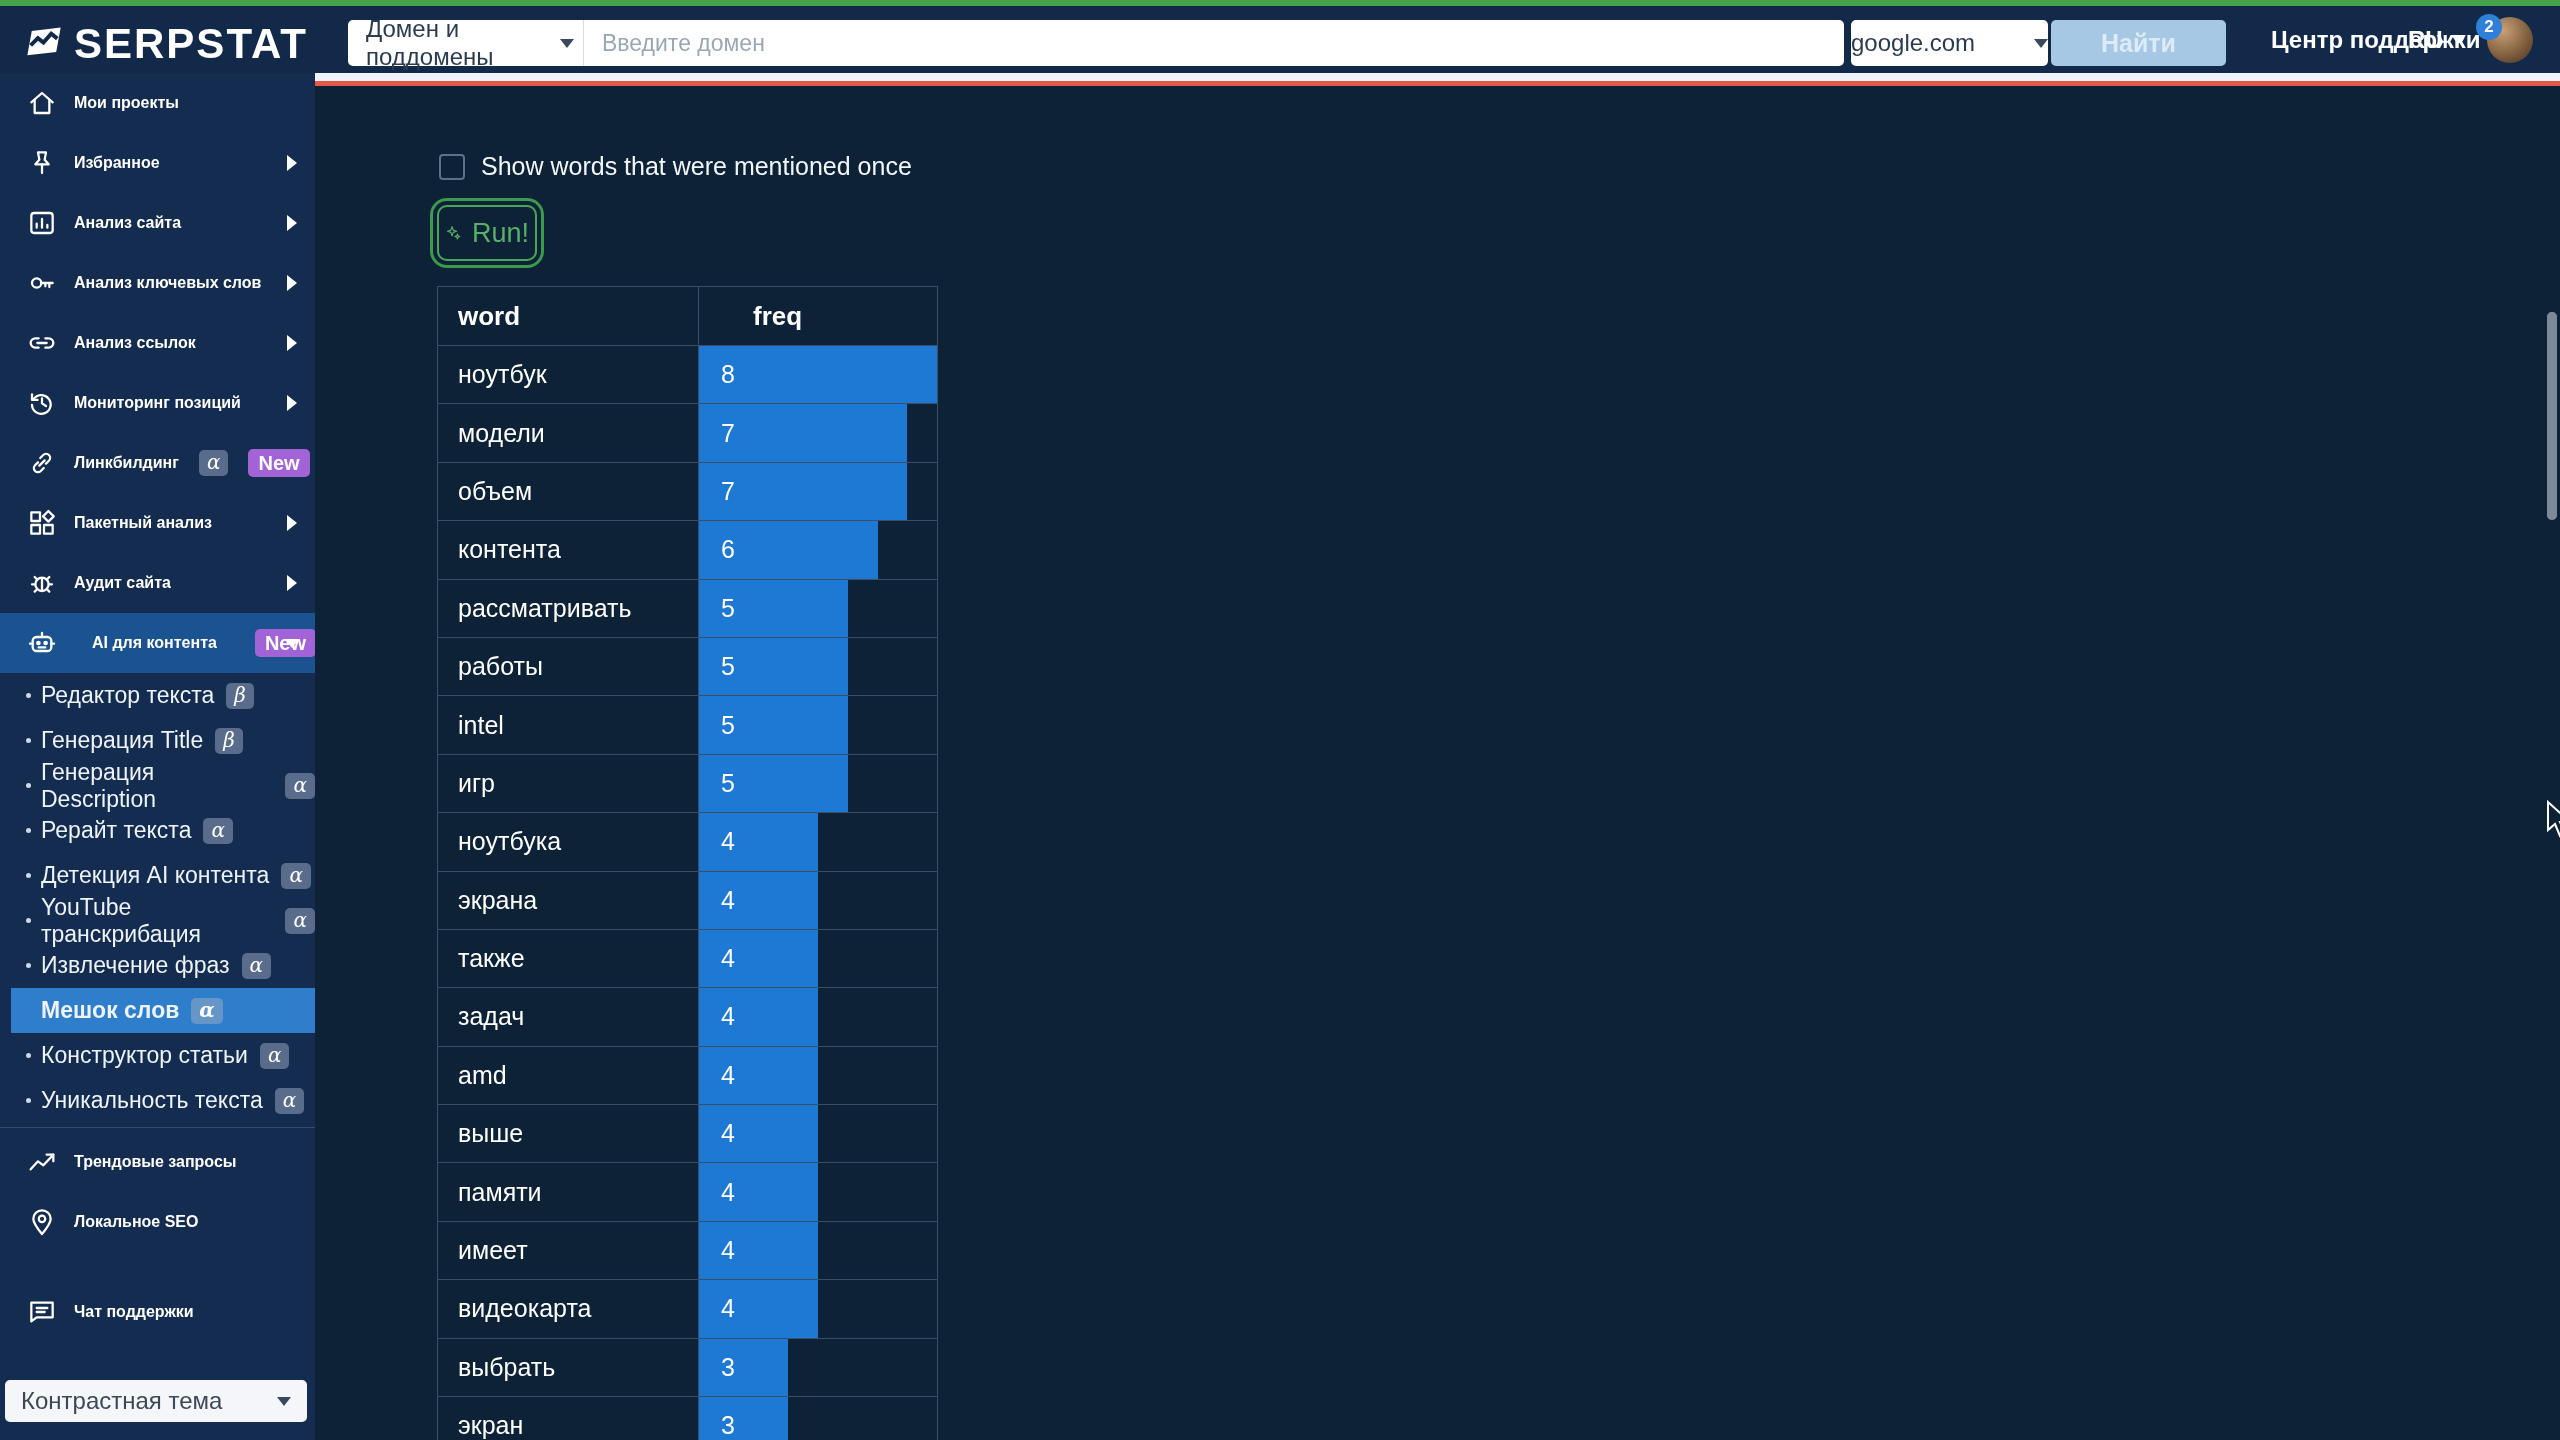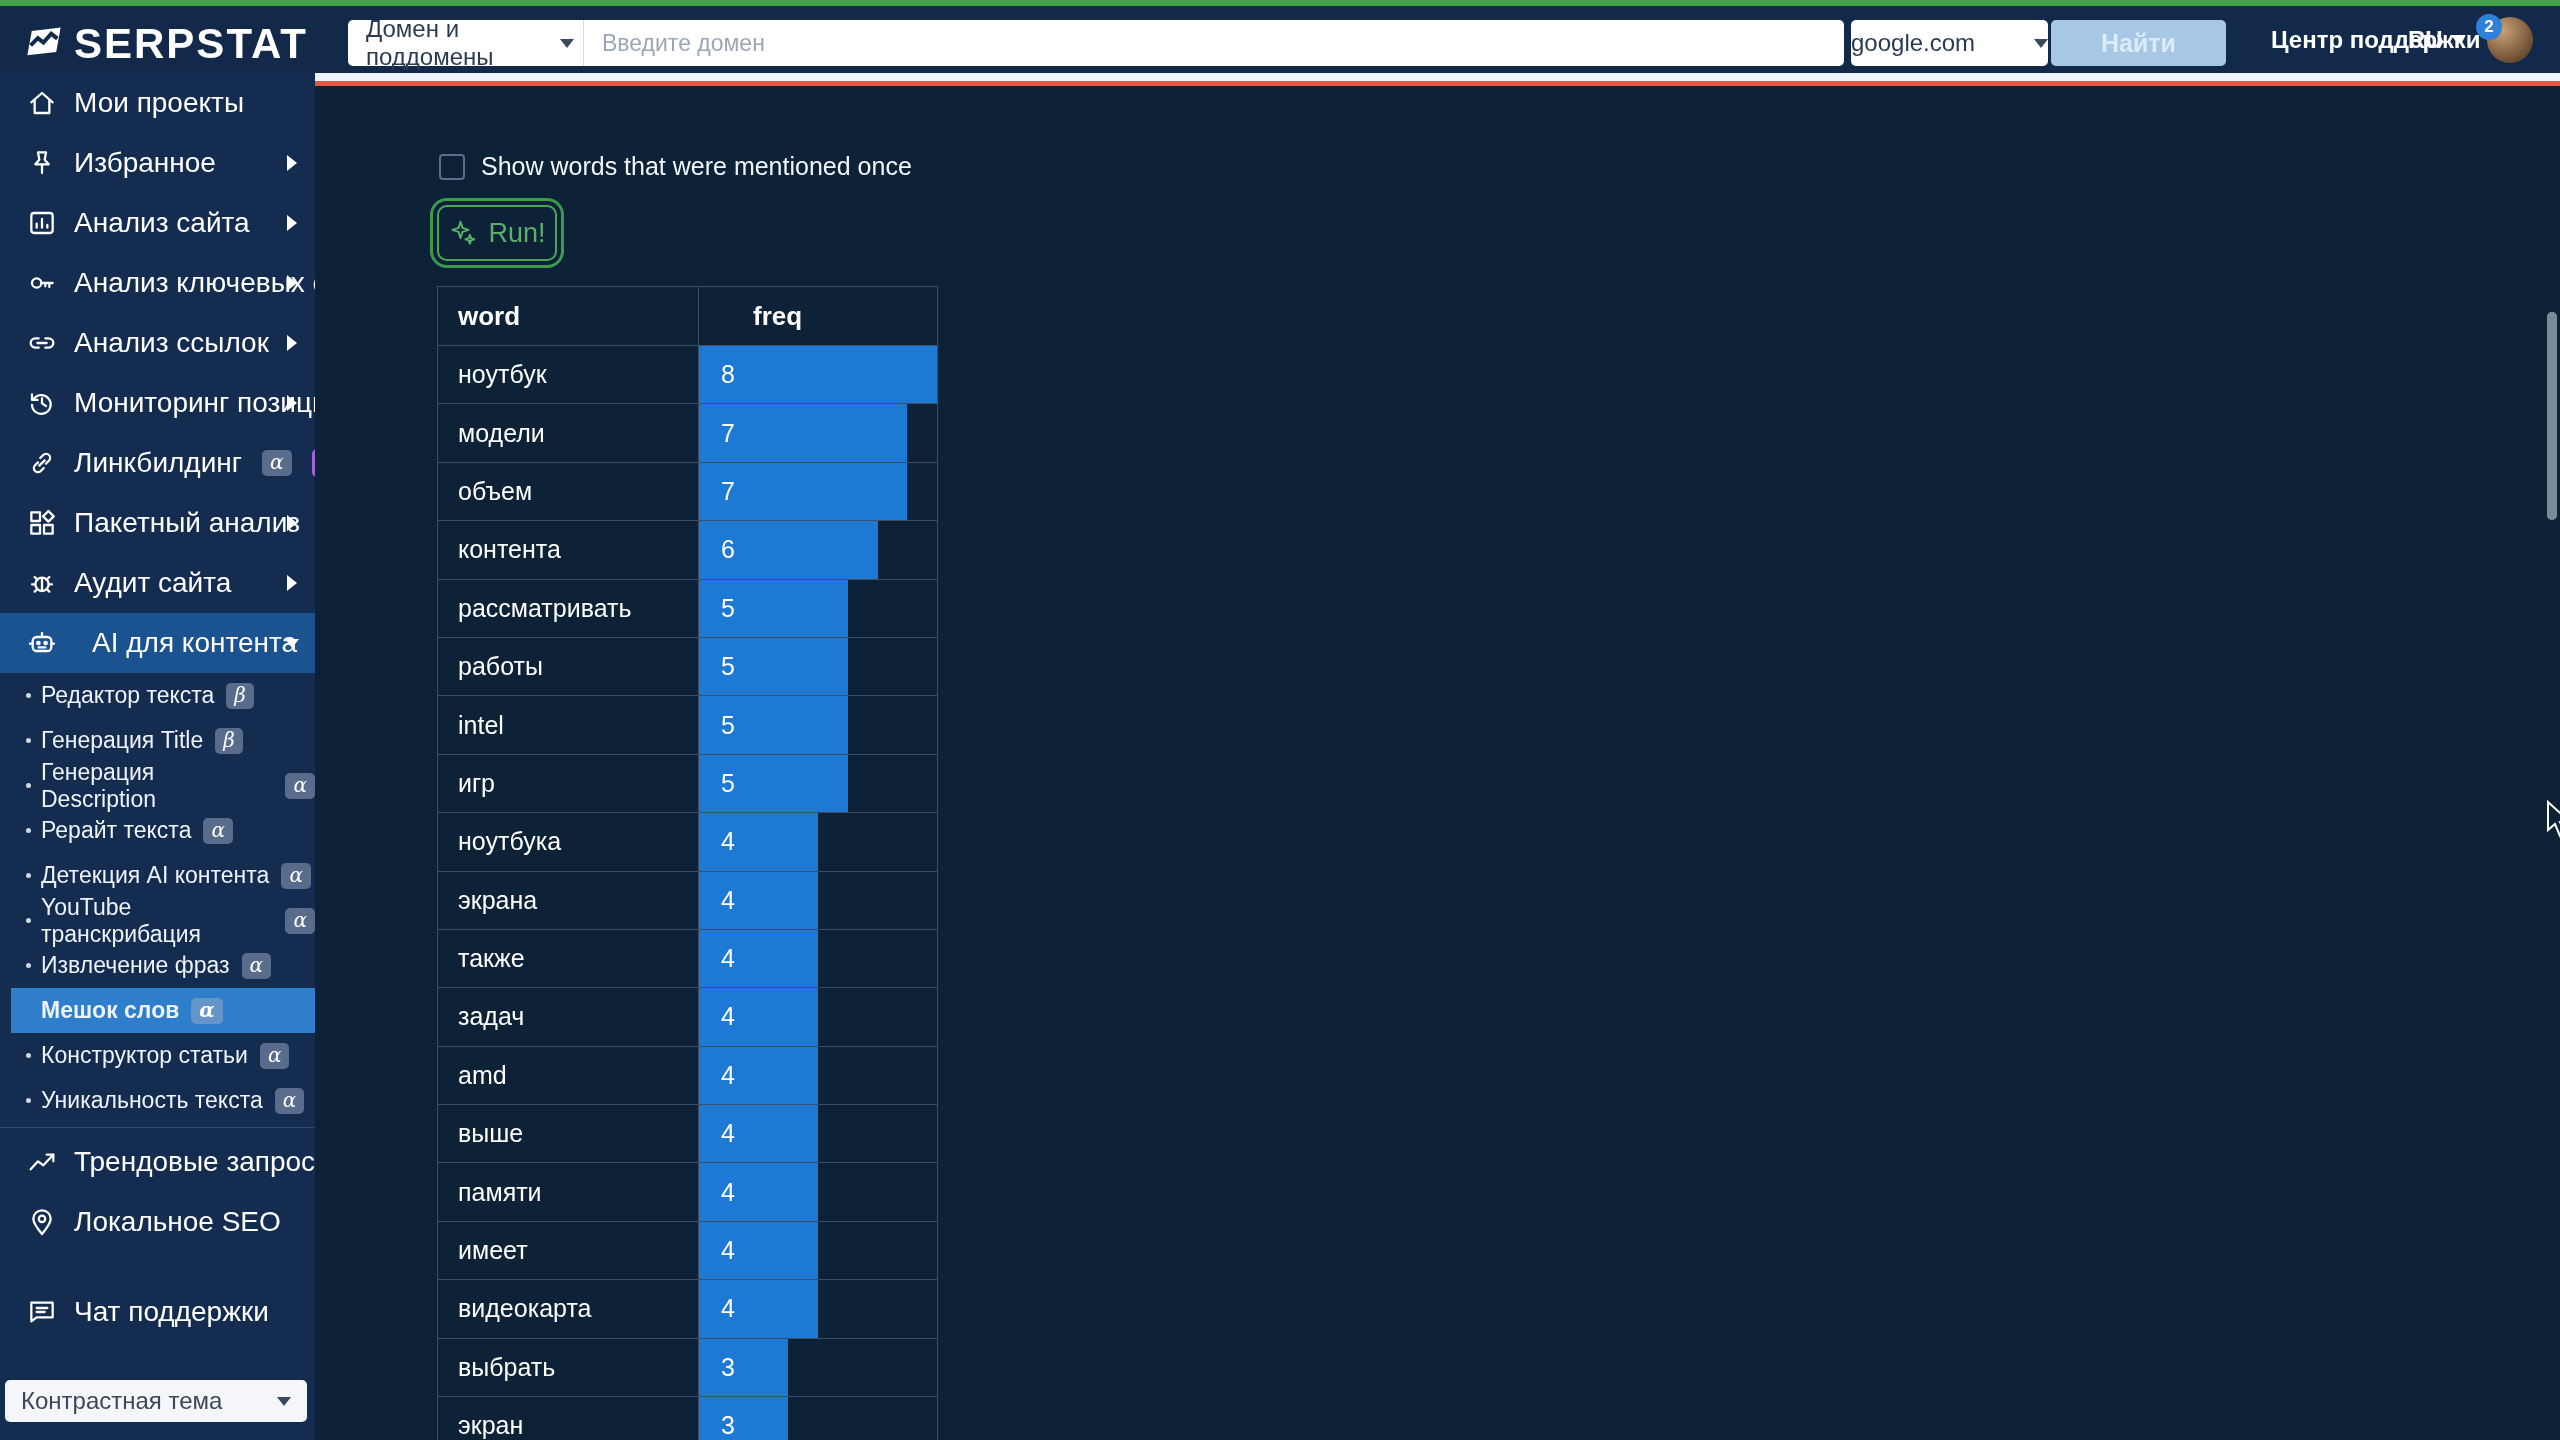--- a/index.html
+++ b/index.html
@@ -22,39 +22,39 @@
   
   .caret-d{width:0;height:0;border-left:7px solid transparent;border-right:7px solid transparent;border-top:9px solid #fff;}
   .caret-d.dark{border-top-color:#3a4a5e;}
   .arr-r{width:0;height:0;border-top:8px solid transparent;border-bottom:8px solid transparent;border-left:10px solid #fff;}
   
   .sidebar{position:absolute;left:0;top:73px;width:315px;height:1367px;background:#142c50;}
   .side-item{position:relative;height:60px;display:flex;align-items:center;padding-left:26px;gap:16px;color:#fff;cursor:pointer;}
   .side-item.active{background:#1b5391;gap:34px;}
   .sicon{width:32px;height:32px;flex:0 0 32px;display:flex;align-items:center;justify-content:center;}
   .sicon svg{width:32px;height:32px;stroke:#fff;fill:none;stroke-width:1.7;stroke-linecap:round;stroke-linejoin:round;}
-  .slabel{font-size:28px;font-weight:400;white-space:nowrap;}
+  .slabel{font-size:16px;font-weight:700;white-space:nowrap;}
   .side-item .arr-r{position:absolute;right:18px;}
   .side-item .caret-d{position:absolute;right:16px;}
   .badge{margin-left:4px;padding:2px 8px 4px;border-radius:5px;background:rgba(158,172,198,.5);color:#fff;font-size:20px;font-family:"DejaVu Serif",serif;font-style:italic;line-height:1;}
   .badge.new{background:#a263d6;font-family:"Liberation Sans",sans-serif;font-style:normal;font-weight:bold;font-size:20px;padding:4px 10px;}
   .sub-item{position:relative;height:45px;display:flex;align-items:center;padding-left:30px;color:#eef3fa;font-size:23px;cursor:pointer;margin-left:11px;}
   .sub-item .dot{position:absolute;left:15px;width:5px;height:5px;border-radius:50%;background:#cfd9e6;}
   .sub-item.selected{background:#2e7ecb;font-weight:bold;}
   .sub-item .badge{margin-left:12px;}
   .side-divider{height:1px;background:rgba(255,255,255,.14);margin:4px 0;}
   .theme-select{position:absolute;left:5px;top:1307px;width:302px;height:42px;background:#f4f6f9;border-radius:5px;display:flex;align-items:center;justify-content:space-between;padding:0 16px;box-sizing:border-box;color:#3c4858;font-size:24px;cursor:pointer;}
   
   .main{position:absolute;left:315px;top:73px;right:0;bottom:0;background:#0d2236;}
   .line-white{position:absolute;left:0;top:0;right:0;height:8px;background:#edf2fb;}
   .line-red{position:absolute;left:0;top:8px;right:0;height:5px;background:#e05a45;}
   .chk-row{position:absolute;left:124px;top:79px;display:flex;align-items:center;gap:16px;}
   .chk{width:22px;height:22px;border:2px solid #5d7089;border-radius:4px;background:transparent;cursor:pointer;}
   .chk-label{color:#f2f6fa;font-size:25px;}
-  .run-btn{position:absolute;left:122px;top:132px;width:120px;height:56px;display:flex;align-items:center;justify-content:center;gap:10px;color:#57b066;font-size:27px;background:transparent;border:2px solid #4aa559;border-radius:10px;box-shadow:0 0 0 4px #0d2236,0 0 0 7px #3c9a4e;cursor:pointer;}
+  .run-btn{position:absolute;left:122px;top:132px;width:100px;height:56px;display:flex;align-items:center;justify-content:center;gap:10px;color:#57b066;font-size:27px;background:transparent;border:2px solid #4aa559;border-radius:10px;box-shadow:0 0 0 4px #0d2236,0 0 0 7px #3c9a4e;cursor:pointer;}
   .run-btn svg{width:30px;height:30px;stroke:#57b066;fill:none;stroke-width:1.6;stroke-linejoin:round;}
   .wtable{position:absolute;left:122px;top:213px;width:501px;border:1px solid rgba(156,186,214,.3);box-sizing:border-box;}
   .t-head{display:flex;height:58px;font-weight:bold;color:#fff;font-size:26px;gap:32px;}
   .t-row{display:flex;height:57.4px;border-top:1px solid rgba(156,186,214,.3);color:#fff;font-size:25px;}
   .t-word{width:261px;flex:0 0 261px;display:flex;align-items:center;padding-left:20px;box-sizing:border-box;border-right:1px solid rgba(156,186,214,.3);}
   .t-freq{position:relative;flex:1;display:flex;align-items:center;}
   .t-bar{position:absolute;left:0;top:0;bottom:0;background:#1d79d4;}
   .t-num{position:relative;z-index:2;padding-left:22px;}
   
   .scroll-thumb{position:absolute;right:3px;top:312px;width:10px;height:208px;border-radius:5px;background:#7b8a98;cursor:pointer;}

